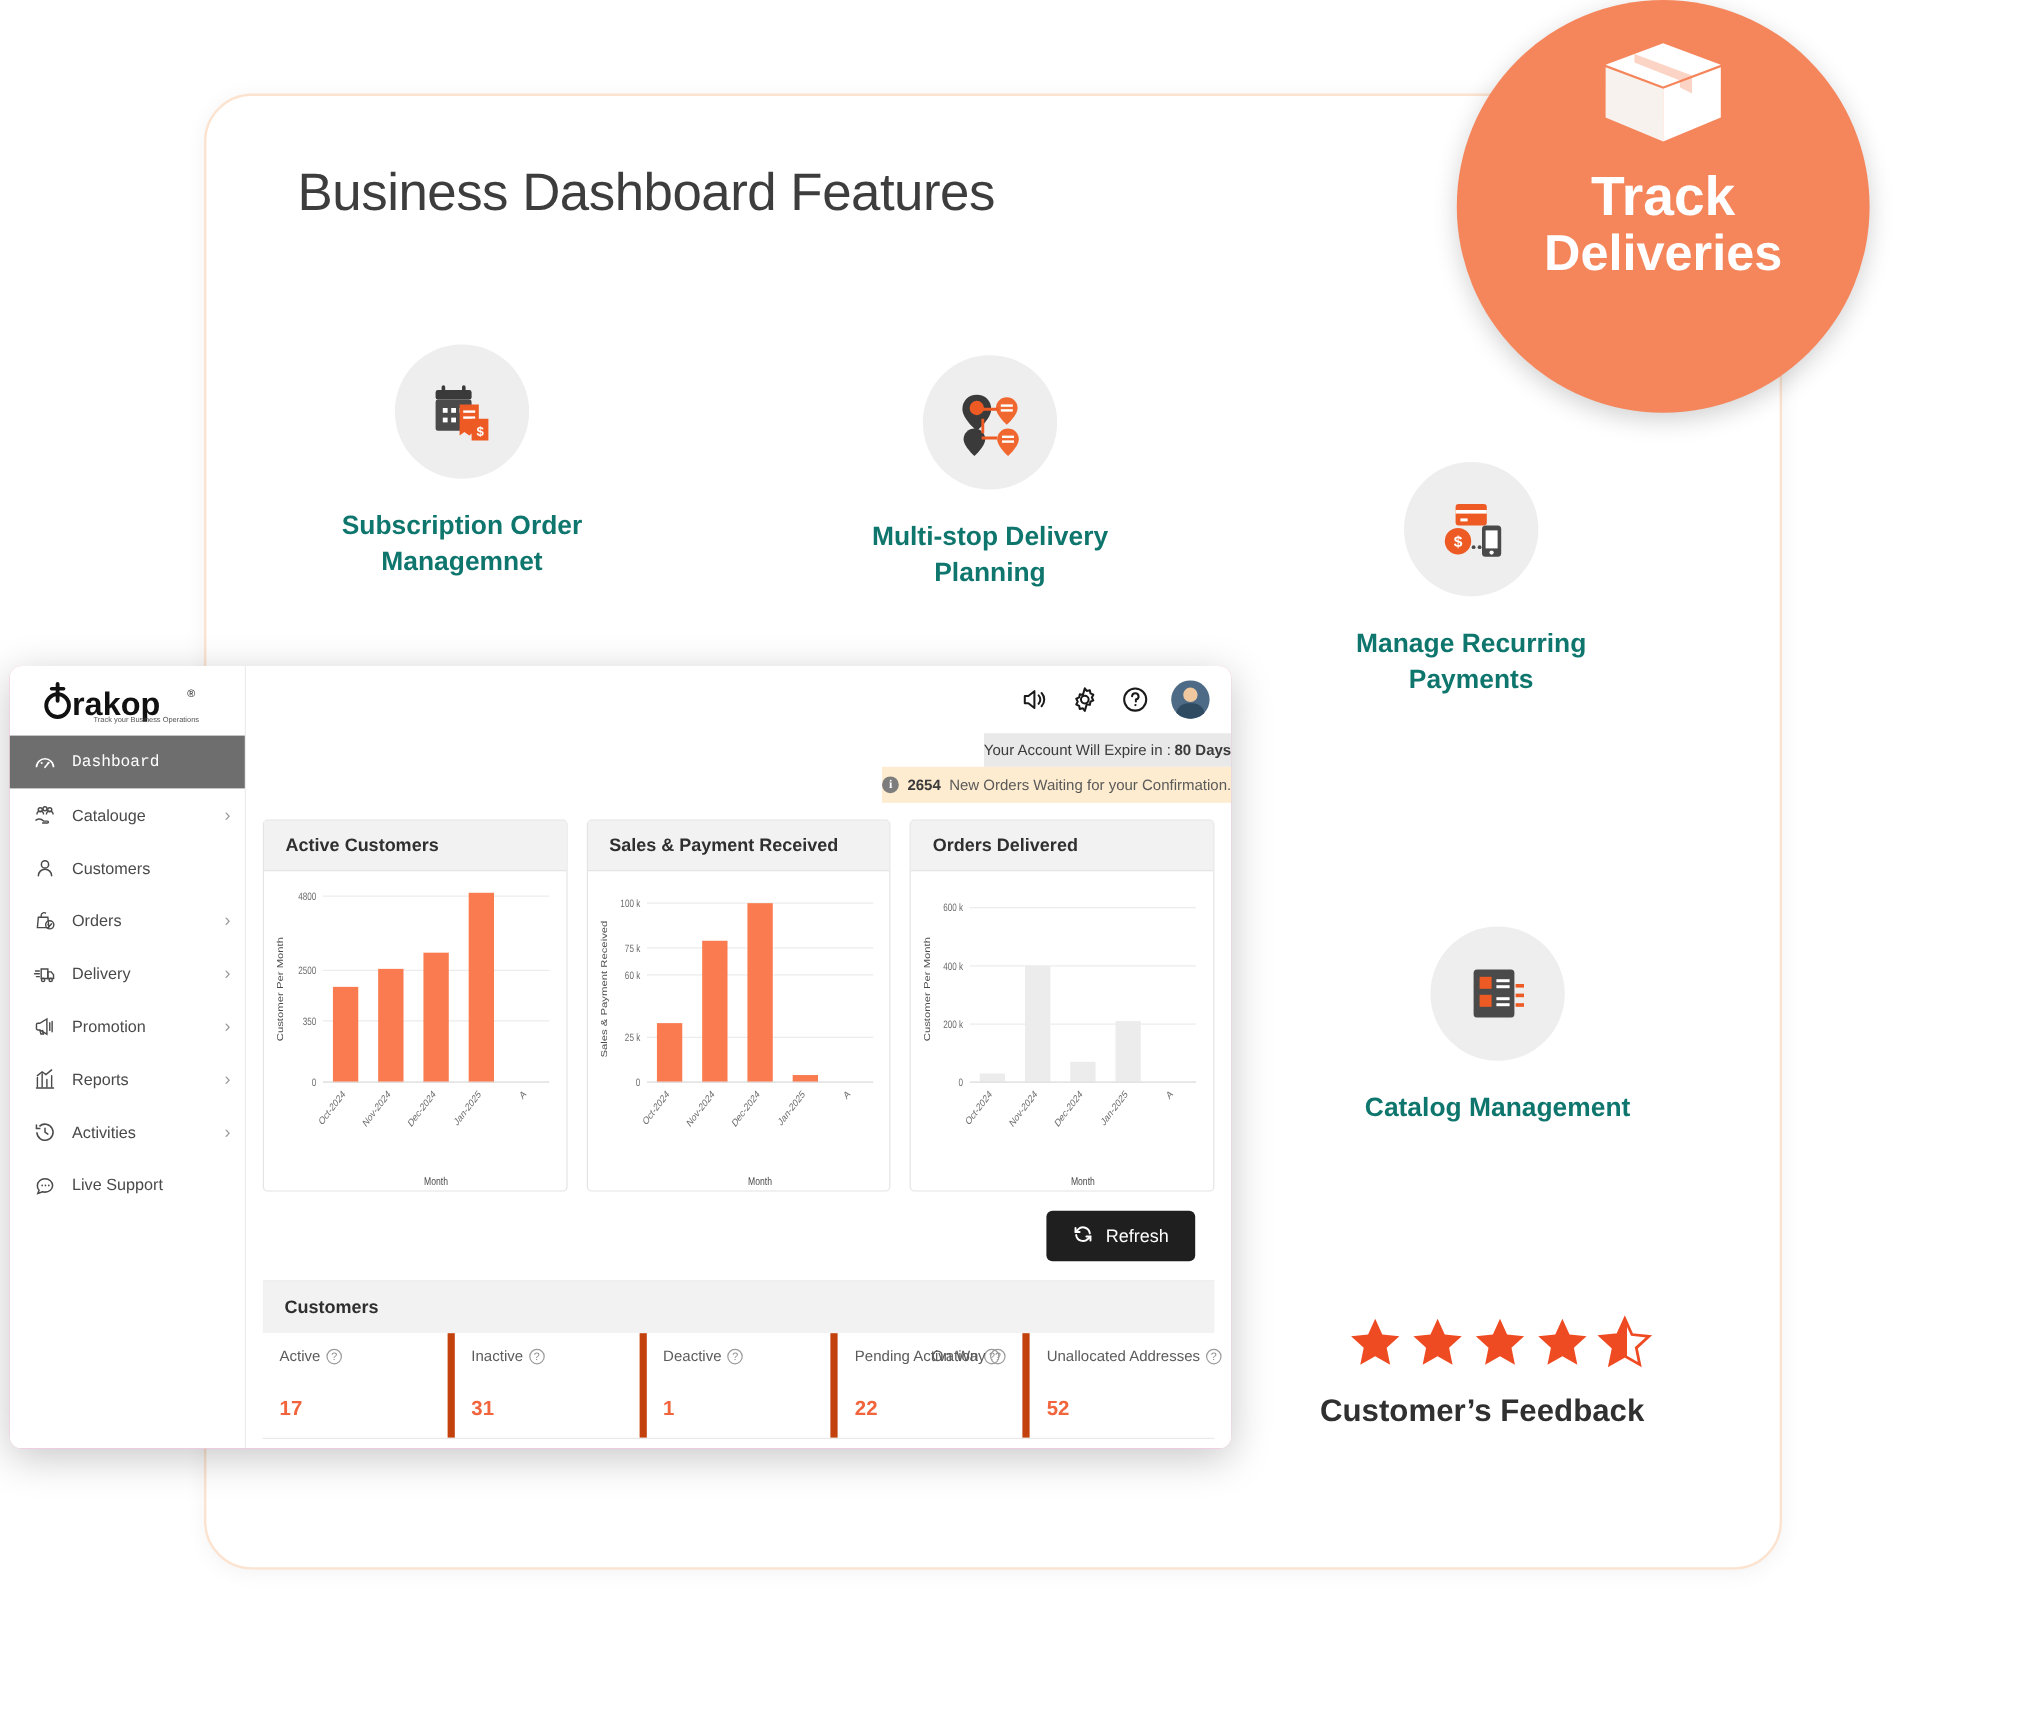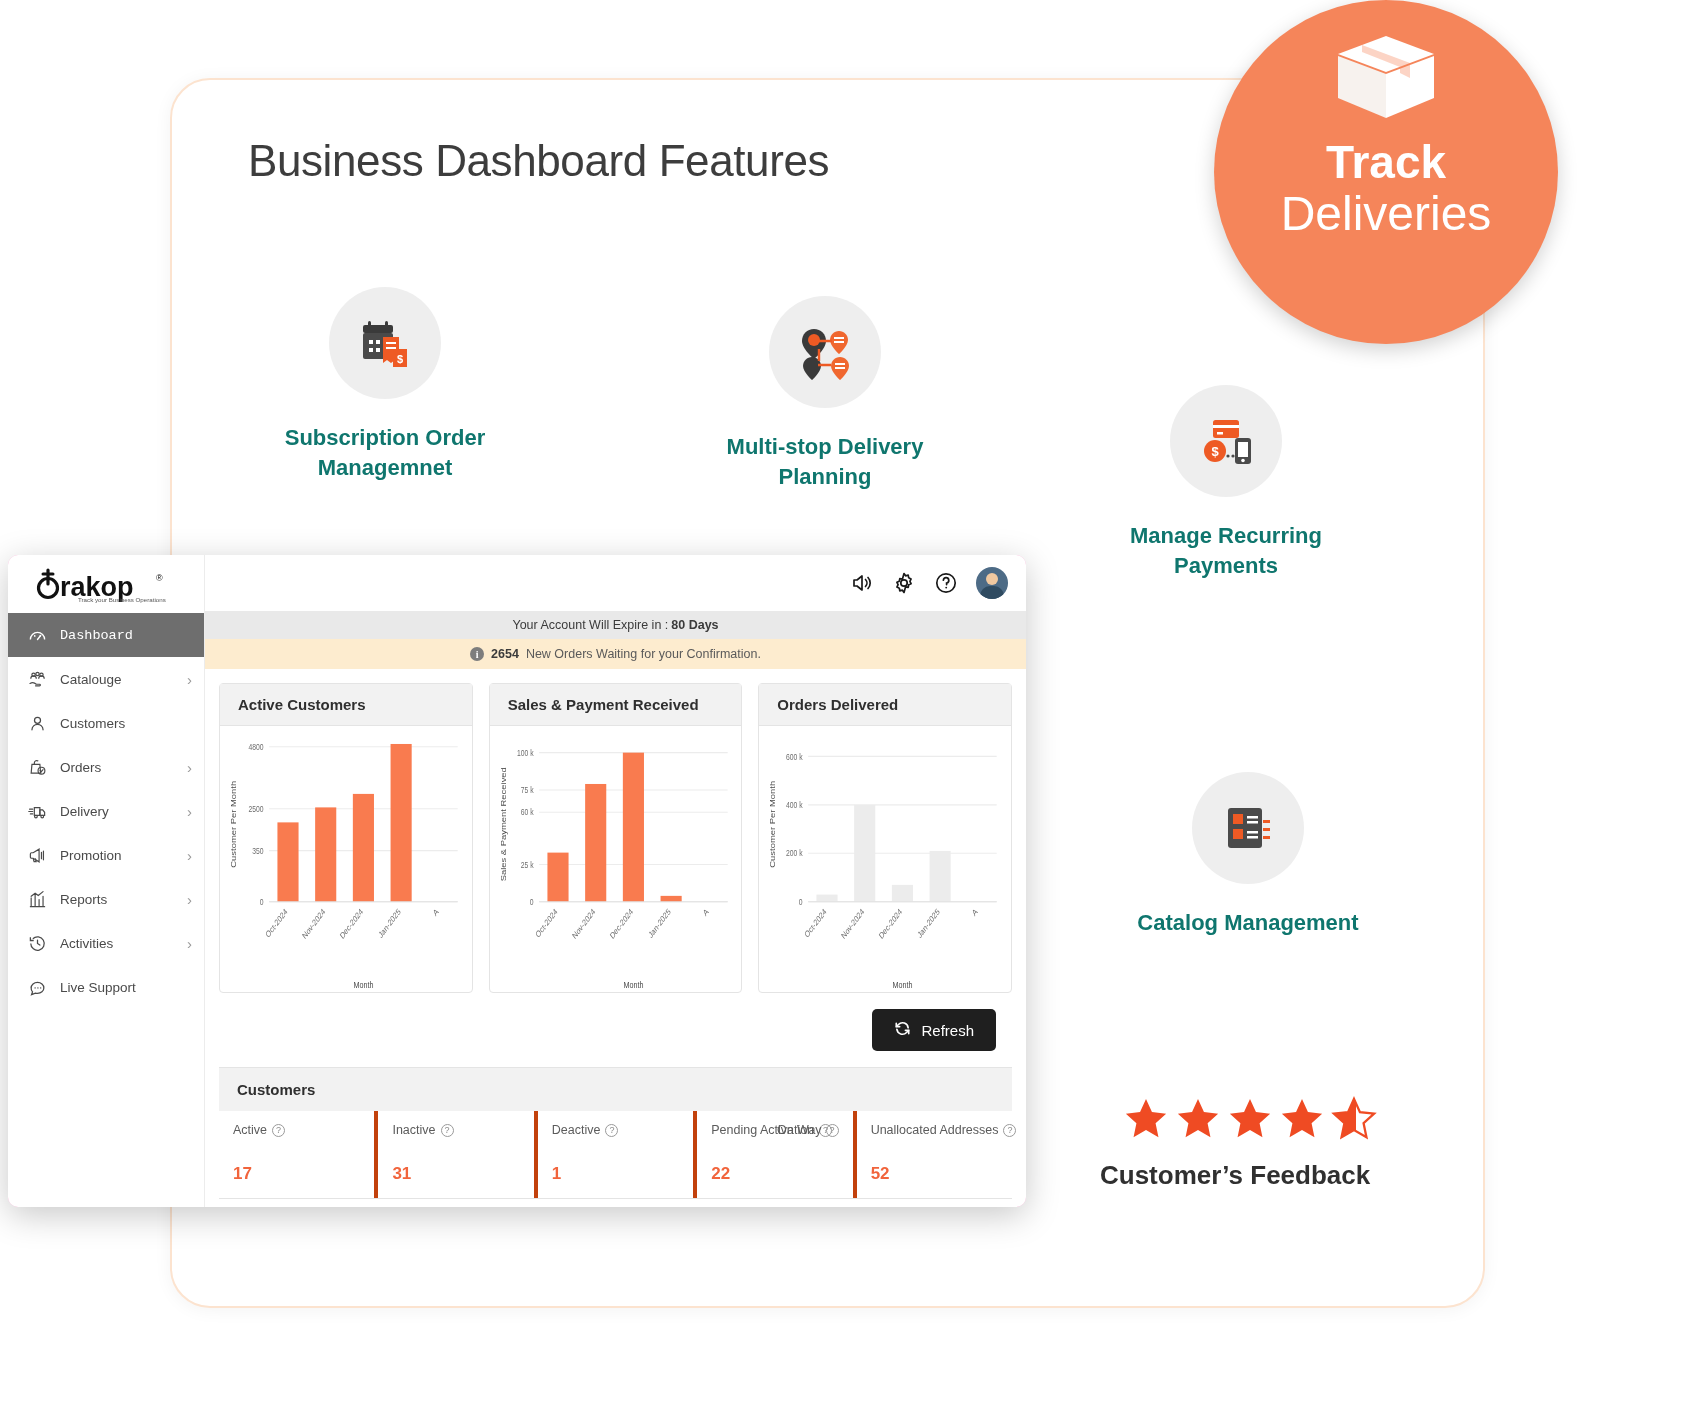--- a/index.html
+++ b/index.html
@@ -46,21 +46,21 @@
   .track-badge {
     position: absolute; left: 1214px; top: 0px;
     width: 344px; height: 344px; border-radius: 50%;
     background: #f5855a;
     box-shadow: 0 6px 20px rgba(0,0,0,0.18);
     display: flex; flex-direction: column; align-items: center; justify-content: flex-start;
     color: #ffffff; padding-top: 26px;
   }
   .track-badge .box-ico { margin-bottom: 8px; }
   .track-badge .t1 { font-size: 46px; font-weight: 700; line-height: 1.05; }
-  .track-badge .t2 { font-size: 48px; font-weight: 400; line-height: 1.15; }
+  .track-badge .t2 { font-size: 42px; font-weight: 700; line-height: 1.15; }
 
   
   .feedback { position: absolute; left: 1100px; top: 1096px; width: 300px; text-align: left; }
   .stars { display: flex; justify-content: center; gap: 4px; margin-bottom: 18px; }
   .fb-label { font-size: 26px; font-weight: 700; color: #303030; }
 
   
   .dash {
     position: absolute; left: 8px; top: 555px;
     width: 1018px; height: 652px;
@@ -77,21 +77,21 @@
     display: flex; align-items: center; height: 44px; padding: 0 12px 0 16px;
     color: #4a4a4a; font-size: 13.5px;
   }
   .nav-item .nico { width: 26px; flex: 0 0 26px; display: flex; align-items: center; justify-content: center; }
   .nav-item .nlabel { flex: 1; padding-left: 10px; }
   .nav-item .chev { color: #9a9a9a; font-size: 15px; }
   .nav-item.active { background: #6e6e6e; color: #ffffff; font-family: Liberation Mono, monospace; }
   .nav-item.active .nlabel { font-weight: 400; }
 
   
-  .main { flex: 1; display: flex; flex-direction: column; background: #ffffff; min-width: 0; }
+  .main { flex: 1; display: flex; flex-direction: column; background: #ffffff; min-width: 0; align-items: flex-end; }
   .topbar { height: 56px; display: flex; align-items: center; justify-content: flex-end; gap: 18px; padding-right: 18px; }
   .topbar .ticon { cursor: pointer; line-height: 0; }
   .avatar {
     width: 32px; height: 32px; border-radius: 50%;
     background: #4d6b86; overflow: hidden; position: relative;
   }
   .avatar .head { position:absolute; left:10px; top:6px; width:12px; height:12px; border-radius:50%; background:#f0c8a0; }
   .avatar .body { position:absolute; left:4px; top:19px; width:24px; height:16px; border-radius:10px 10px 0 0; background:#2f4b61; }
 
   .expire-bar {
@@ -128,21 +128,21 @@
     background: #1f1f1f; color: #ffffff; border: none; border-radius: 5px;
     padding: 0 22px; height: 42px; font-size: 15px; font-weight: 400;
     display: flex; align-items: center; gap: 10px; cursor: pointer;
     font-family: "Liberation Sans", sans-serif;
   }
 
   .cust-panel { border-top: 1px solid #e4e4e4; border-bottom: 1px solid #e4e4e4; }
   .cust-head { background: #f2f2f2; padding: 13px 0 13px 18px; font-size: 15px; font-weight: 700; color: #2f2f2f; }
   .stats-row { display: flex; background: #ffffff; }
   .stat {
-    flex: 1; border-right: 4px solid #c2410c; padding: 12px 0 14px 14px; min-width: 0; position: relative;
+    flex: 1; border-right: 6px solid #c2410c; padding: 12px 0 14px 14px; min-width: 0; position: relative;
   }
   .stat:last-child { border-right: none; }
   .stat .slabel { font-size: 12.5px; color: #5b5b5b; display: flex; align-items: center; gap: 5px; white-space: nowrap; }
   .stat .sval { font-size: 17px; color: #f1643c; font-weight: 700; margin-top: 27px; }
   .qmark { width: 13px; height: 13px; border-radius: 50%; border: 1.3px solid #9a9a9a; color: #8a8a8a;
            font-size: 9px; display: inline-flex; align-items: center; justify-content: center; flex: 0 0 13px; }
   .stat .extra { position: absolute; right: 14px; top: 12px; font-size: 12.5px; color: #5b5b5b; display:flex; align-items:center; gap:4px;}
   .axis-txt { font-size: 8.5px; fill: #6d6d6d; font-family: "Liberation Sans", sans-serif; }
   .axis-ttl { font-size: 9px; fill: #4a4a4a; font-family: "Liberation Sans", sans-serif; }
   .gridline { stroke: #ececec; stroke-width: 1; }

